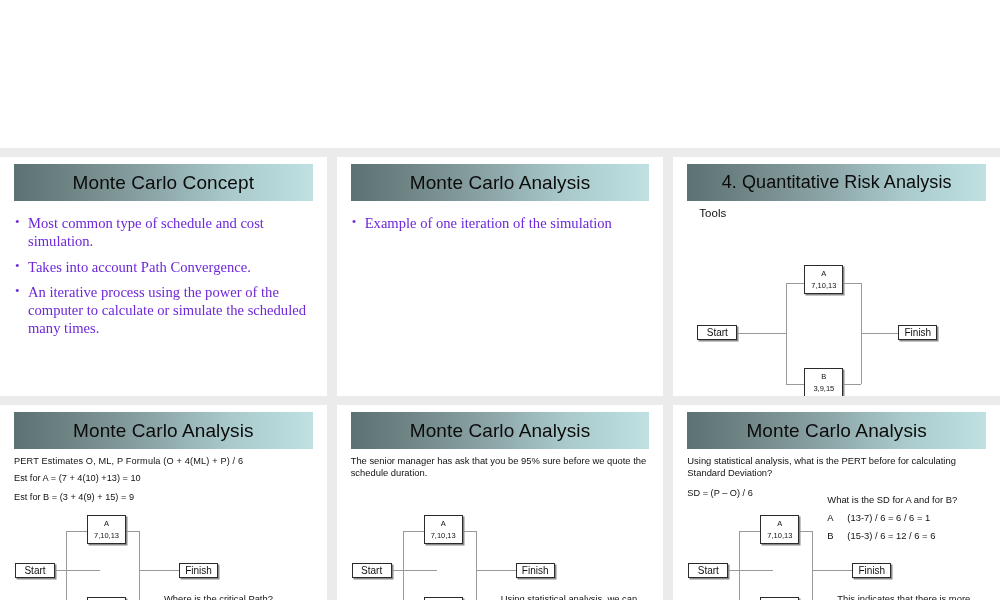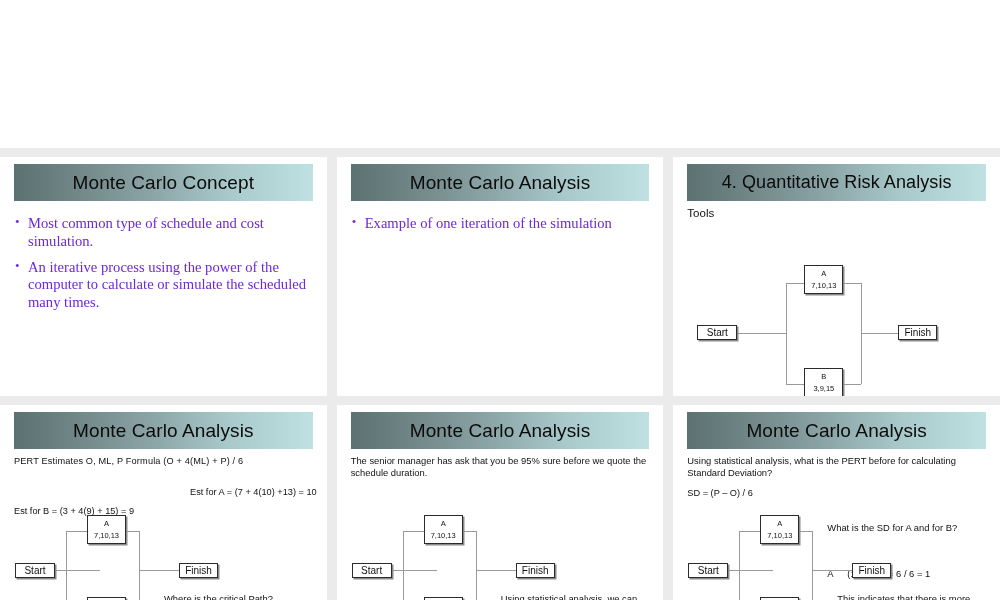--- a/index.html
+++ b/index.html
@@ -62,21 +62,21 @@
     color:#6d28d9;
     font-family:Liberation Serif, serif;
   }
   ul.bul li:before{
     content:"\2022";
     position:absolute;left:1px;top:-1px;font-size:13px;
   }
 
   ul.bul.tiny li{font-size:11.2px;line-height:1.2;margin-bottom:2px;padding-left:11px;}
   ul.bul.tiny li:before{font-size:10px;left:0;}
-  .lbl{font-size:11.5px;margin:0 0 2px 0;color:#111;}
+  .lbl{font-size:11.5px;margin:0 0 2px 12px;color:#111;}
 
   .para{font-size:9.4px;line-height:1.32;margin:0 0 7px 0;color:#111;}
 
   .mono-line{font-size:9.2px;line-height:1.45;margin:0;color:#111;white-space:nowrap;}
   .mono-line.sp{letter-spacing:0.15px;}
 
   
   .diagram{position:absolute;}
   .node{
     position:absolute;
@@ -91,38 +91,39 @@
   .node .n-b{font-size:7.5px;line-height:1.5;}
   .node.single{justify-content:center;}
   .node.single .n-a{font-size:10px;}
   .conn{position:absolute;background:#9a9a9a;}
   .conn.h{height:1px;}
   .conn.v{width:1px;}
 
   .qtext{position:absolute;font-size:9.4px;color:#111;white-space:nowrap;}
 
   .sd-block{position:absolute;font-size:9.4px;color:#111;line-height:1.9;}
-  .sd-block .rowq{white-space:nowrap;margin-top:28px;}
+  .sd-block .rowq{white-space:nowrap;}
   .sd-block .k{display:inline-block;width:20px;}
 </style>
 </head>
 <body>
 
 <div class="deck">
 
   <div class="band band-1"></div>
   <div class="band band-2"></div>
 
   <div class="row row-1">
 
     <div class="slide">
       <div class="slide-title">Monte Carlo Concept</div>
       <div class="body">
         <ul class="bul">
           <li>Most common type of schedule and cost simulation.</li>
+          <li>Takes into account Path Convergence.</li>
           <li>An iterative process using the power of the computer to calculate or simulate the scheduled many times.</li>
         </ul>
       </div>
     </div>
 
     <div class="gapcol"></div>
 
     <div class="slide">
       <div class="slide-title">Monte Carlo Analysis</div>
       <div class="body">
@@ -168,21 +169,21 @@
       </div>
     </div>
   </div>
 
   <div class="row row-2">
 
     <div class="slide">
       <div class="slide-title">Monte Carlo Analysis</div>
       <div class="body">
         <div class="mono-line sp">PERT  Estimates     O, ML, P      Formula   (O + 4(ML) + P) / 6</div>
-        <div class="mono-line" style="margin-top:18px;text-align:right;">Est for A = (7 + 4(10) +13) = 10</div>
+        <div class="mono-line" style="margin-top:4px;">Est for A = (7 + 4(10) +13) = 10</div>
         <div class="mono-line" style="margin-top:5px;">Est for B = (3 + 4(9) + 15)  = 9</div>
 
         <div class="diagram" style="left:-6px;top:55px;width:320px;height:110px;">
           <div class="conn h" style="left:47px;top:60px;width:45px;"></div>
           <div class="conn v" style="left:58px;top:21px;height:80px;"></div>
           <div class="conn h" style="left:58px;top:21px;width:22px;"></div>
           <div class="conn v" style="left:131px;top:21px;height:80px;"></div>
           <div class="conn h" style="left:117px;top:21px;width:14px;"></div>
           <div class="conn h" style="left:131px;top:60px;width:40px;"></div>
 

